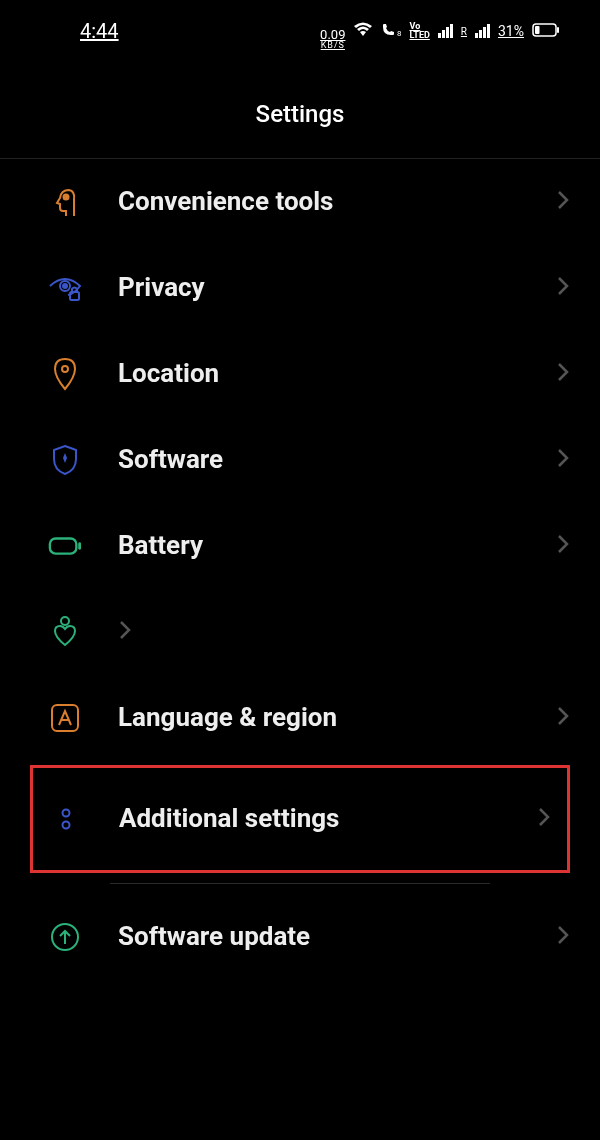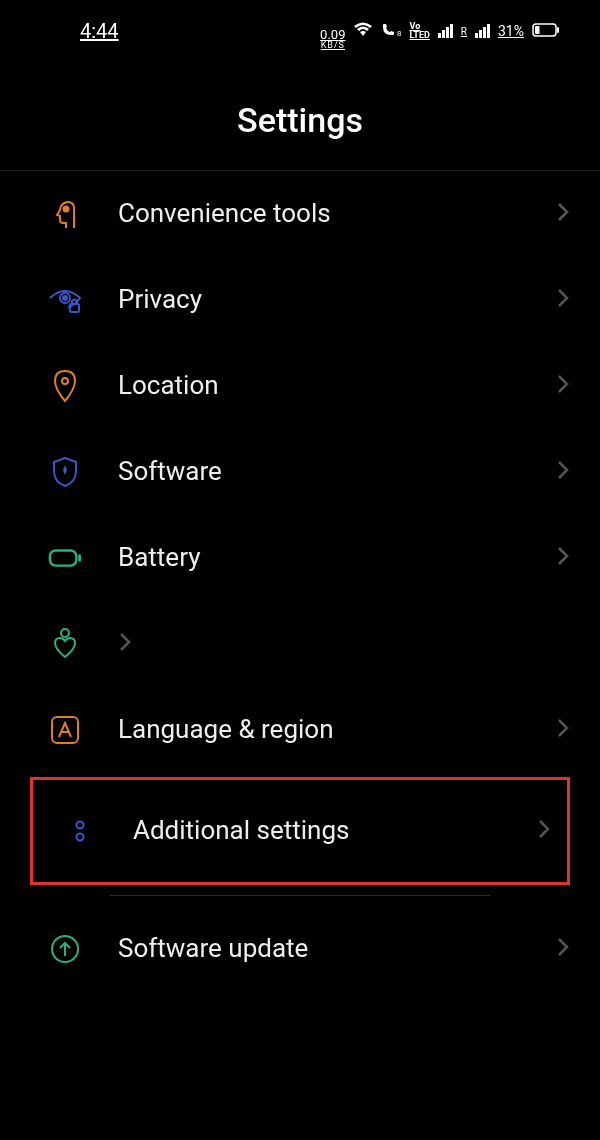--- a/index.html
+++ b/index.html
@@ -24,49 +24,49 @@
   align-items: center;
   gap: 8px;
   font-size: 14px;
 }
 .kb-speed { text-align: center; line-height: 1; margin-top: 16px; }
 .kb-speed .top { font-size: 13px; }
 .kb-speed .bot { font-size: 9px; letter-spacing: 1px; }
 .header {
   text-align: center;
   padding: 42px 0 30px;
-  font-size: 34px;
+  font-size: 24px;
   font-weight: 500;
   border-bottom: 1px solid #222;
 }
 .list { padding: 0; }
 .item {
   display: flex;
   align-items: center;
   padding: 26px 30px 26px 48px;
   gap: 36px;
   cursor: pointer;
 }
 .item.highlighted {
   border: 3px solid #d33;
   margin: 4px 30px;
-  padding: 34px 16px 34px 30px;
+  padding: 34px 16px 34px 16px;
 }
 .item-icon {
   width: 34px;
   height: 34px;
   display: flex;
   align-items: center;
   justify-content: center;
   flex-shrink: 0;
 }
 .item-label {
   flex: 1;
   font-size: 26px;
-  font-weight: 400;
+  font-weight: 700;
   color: #eee;
   line-height: 1.3;
 }
 .chevron {
   color: #555;
   flex-shrink: 0;
 }
 .divider {
   height: 1px;
   background: #2a2a2a;

